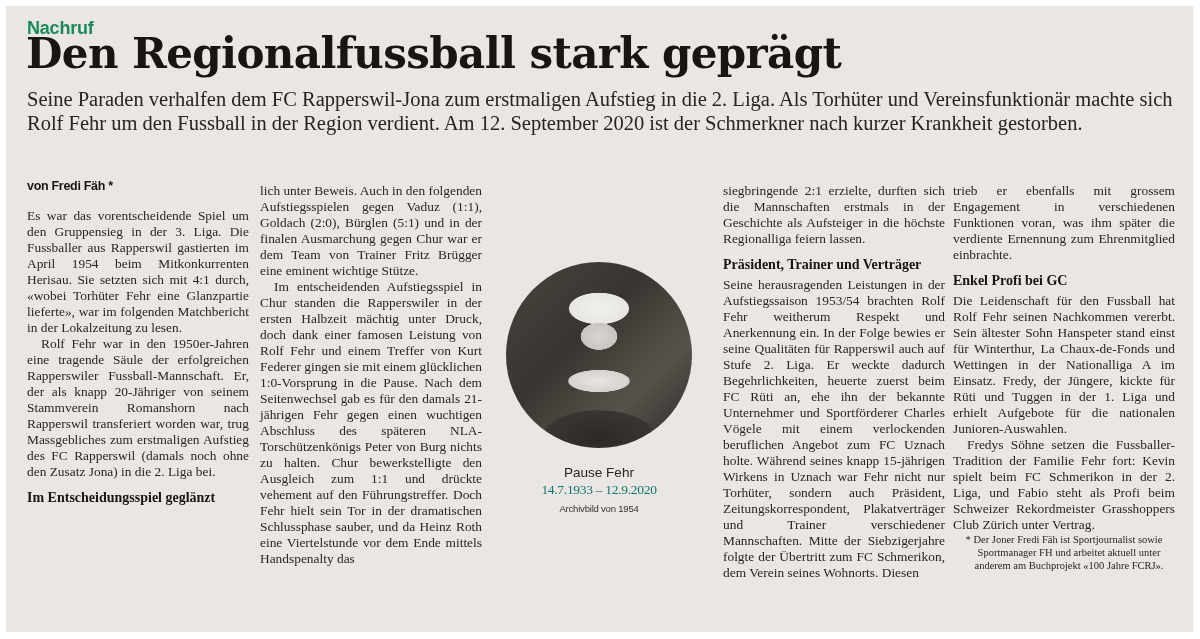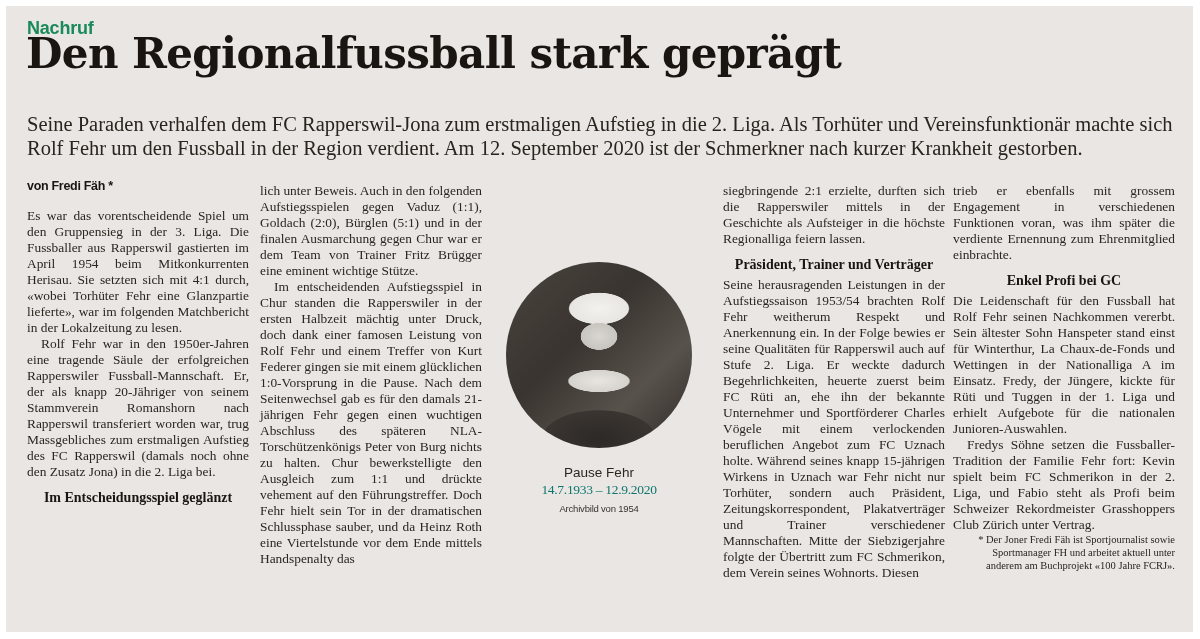--- a/index.html
+++ b/index.html
@@ -13,42 +13,42 @@
     font-family:"Liberation Sans", sans-serif; font-weight:bold;
     font-size:18px; color:#1a8a5a; letter-spacing:-0.2px;
   }
   .headline {
     position:absolute; left:26px; top:28px;
     font-family:"DejaVu Serif", serif; font-weight:bold;
     font-size:42px; color:#1b1511; letter-spacing:-0.6px; white-space:nowrap;
     line-height:52px;
   }
   .lead {
-    position:absolute; left:27px; top:112px; width:1160px;
+    position:absolute; left:27px; top:87px; width:1160px;
     font-family:"Liberation Serif", serif; font-size:20.5px; line-height:24px;
     color:#2a231e;
   }
   .col {
     position:absolute; top:178px; width:222px;
     font-family:"Liberation Serif", serif; font-size:13.4px; line-height:16px;
     color:#2b2520; text-align:justify; hyphens:manual;
   }
   .col p { margin:0; }
   .col p.indent { text-indent:14px; }
   .byline {
     font-family:"Liberation Sans", sans-serif; font-weight:bold; font-size:12.5px;
     color:#1b1511; margin:0 0 14px 0; letter-spacing:-0.3px;
   }
   .subhead {
     font-family:"Liberation Serif", serif; font-weight:bold; font-size:14px;
-    color:#1b1511; margin:10px 0 4px 0; text-align:center;
+    color:#1b1511; margin:10px 0 4px 0; text-align:left;
   }
   .footnote {
     font-size:10.5px; line-height:13px; margin-top:9px; padding-left:10px; text-indent:-10px;
-    text-align:right;
+    text-align:center;
   }
   .photo-wrap {
     position:absolute; left:503px; top:262px; width:192px; text-align:center;
   }
   .photo {
     width:186px; height:186px; border-radius:50%; margin:0 auto;
     background:
       radial-gradient(ellipse 30px 22px at 50% 40%, #d8d6d2 0%, #c8c5c0 60%, transparent 62%),
       radial-gradient(ellipse 42px 22px at 50% 25%, #f2f1ee 0%, #e8e6e2 70%, transparent 73%),
       radial-gradient(ellipse 50px 18px at 50% 64%, #e7e5e0 0%, #d6d3ce 60%, transparent 63%),
@@ -91,21 +91,21 @@
 </div>
 
 <div class="photo-wrap">
   <div class="photo"></div>
   <div class="photo-name">Pause Fehr</div>
   <div class="photo-dates">14.7.1933 – 12.9.2020</div>
   <div class="photo-caption">Archivbild von 1954</div>
 </div>
 
 <div class="col" style="left:723px; top:183px;">
-  <p>siegbringende 2:1 erzielte, durften sich die Rapperswiler mittels in der Geschichte als Aufsteiger in die höchste Regionalliga feiern lassen.</p>
+  <p>siegbringende 2:1 erzielte, durften sich die Mannschaften erstmals in der Geschichte als Aufsteiger in die höchste Regionalliga feiern lassen.</p>
   <div class="subhead">Präsident, Trainer und Verträger</div>
   <p>Seine herausragenden Leistungen in der Aufstiegssaison 1953/54 brachten Rolf Fehr weitherum Respekt und Anerkennung ein. In der Folge bewies er seine Qualitäten für Rapperswil auch auf Stufe 2. Liga. Er weckte dadurch Begehrlichkeiten, heuerte zuerst beim FC Rüti an, ehe ihn der bekannte Unternehmer und Sportförderer Charles Vögele mit einem verlockenden beruflichen Angebot zum FC Uznach holte. Während seines knapp 15-jährigen Wirkens in Uznach war Fehr nicht nur Torhüter, sondern auch Präsident, Zeitungskorrespondent, Plakatverträger und Trainer verschiedener Mannschaften. Mitte der Siebzigerjahre folgte der Übertritt zum FC Schmerikon, dem Verein seines Wohnorts. Diesen</p>
 </div>
 
 <div class="col" style="left:953px; top:183px;">
   <p>trieb er ebenfalls mit grossem Engagement in verschiedenen Funktionen voran, was ihm später die verdiente Ernennung zum Ehrenmitglied einbrachte.</p>
   <div class="subhead">Enkel Profi bei GC</div>
   <p>Die Leidenschaft für den Fussball hat Rolf Fehr seinen Nachkommen vererbt. Sein ältester Sohn Hanspeter stand einst für Winterthur, La Chaux-de-Fonds und Wettingen in der Nationalliga A im Einsatz. Fredy, der Jüngere, kickte für Rüti und Tuggen in der 1. Liga und erhielt Aufgebote für die nationalen Junioren-Auswahlen.</p>
   <p class="indent">Fredys Söhne setzen die Fussballer-Tradition der Familie Fehr fort: Kevin spielt beim FC Schmerikon in der 2. Liga, und Fabio steht als Profi beim Schweizer Rekordmeister Grasshoppers Club Zürich unter Vertrag.</p>
   <p class="footnote">* Der Joner Fredi Fäh ist Sportjournalist sowie Sportmanager FH und arbeitet aktuell unter anderem am Buchprojekt «100 Jahre FCRJ».</p>

